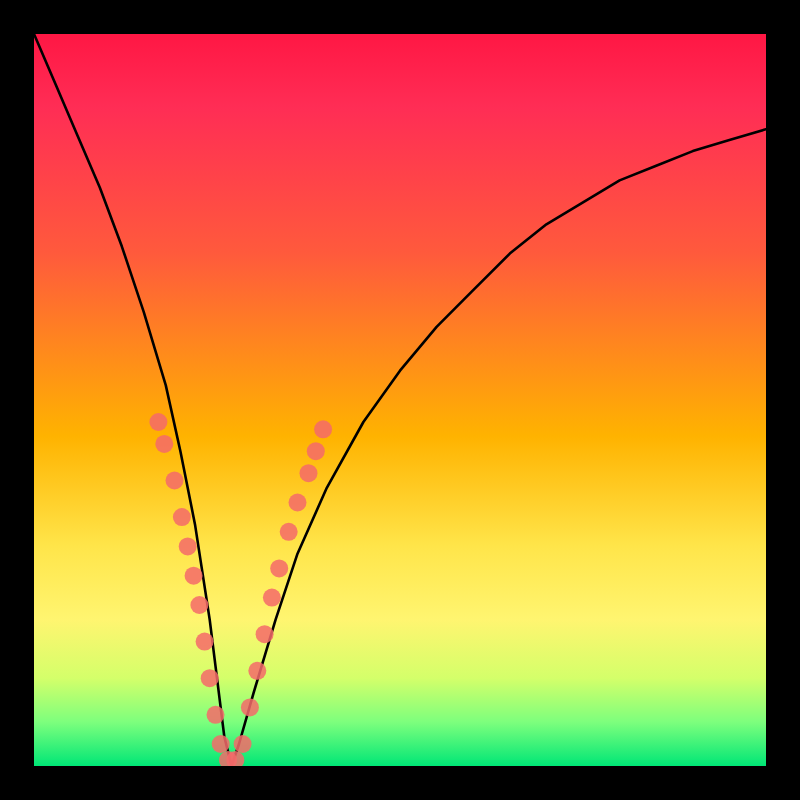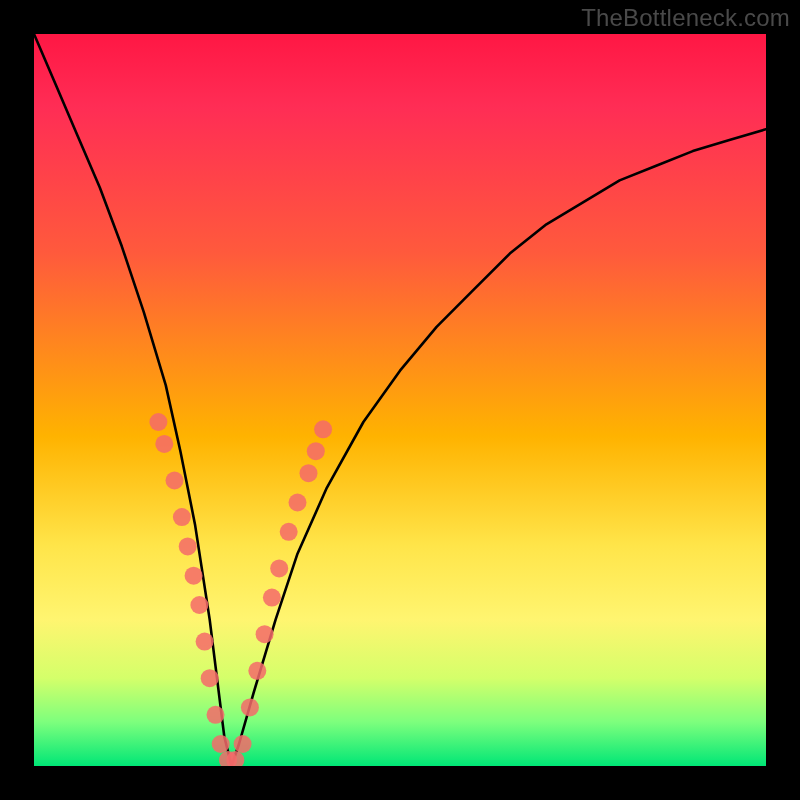--- a/index.html
+++ b/index.html
@@ -81,14 +81,13 @@
           <circle cx="237.9" cy="563.6" r="9" fill="#f46a6a" fill-opacity="0.85" stroke="#8a2d2d" stroke-width="0"></circle>
           <circle cx="245.2" cy="534.4" r="9" fill="#f46a6a" fill-opacity="0.85" stroke="#8a2d2d" stroke-width="0"></circle>
           <circle cx="254.7" cy="497.8" r="9" fill="#f46a6a" fill-opacity="0.85" stroke="#8a2d2d" stroke-width="0"></circle>
           <circle cx="263.5" cy="468.5" r="9" fill="#f46a6a" fill-opacity="0.85" stroke="#8a2d2d" stroke-width="0"></circle>
           <circle cx="274.5" cy="439.2" r="9" fill="#f46a6a" fill-opacity="0.85" stroke="#8a2d2d" stroke-width="0"></circle>
           <circle cx="281.8" cy="417.2" r="9" fill="#f46a6a" fill-opacity="0.85" stroke="#8a2d2d" stroke-width="0"></circle>
           <circle cx="289.1" cy="395.3" r="9" fill="#f46a6a" fill-opacity="0.85" stroke="#8a2d2d" stroke-width="0"></circle>
         </g>
     </svg>
   </div>
-  <div class="watermark">TheBottleneck.com</div>
 </div>
 
 </body></html>

